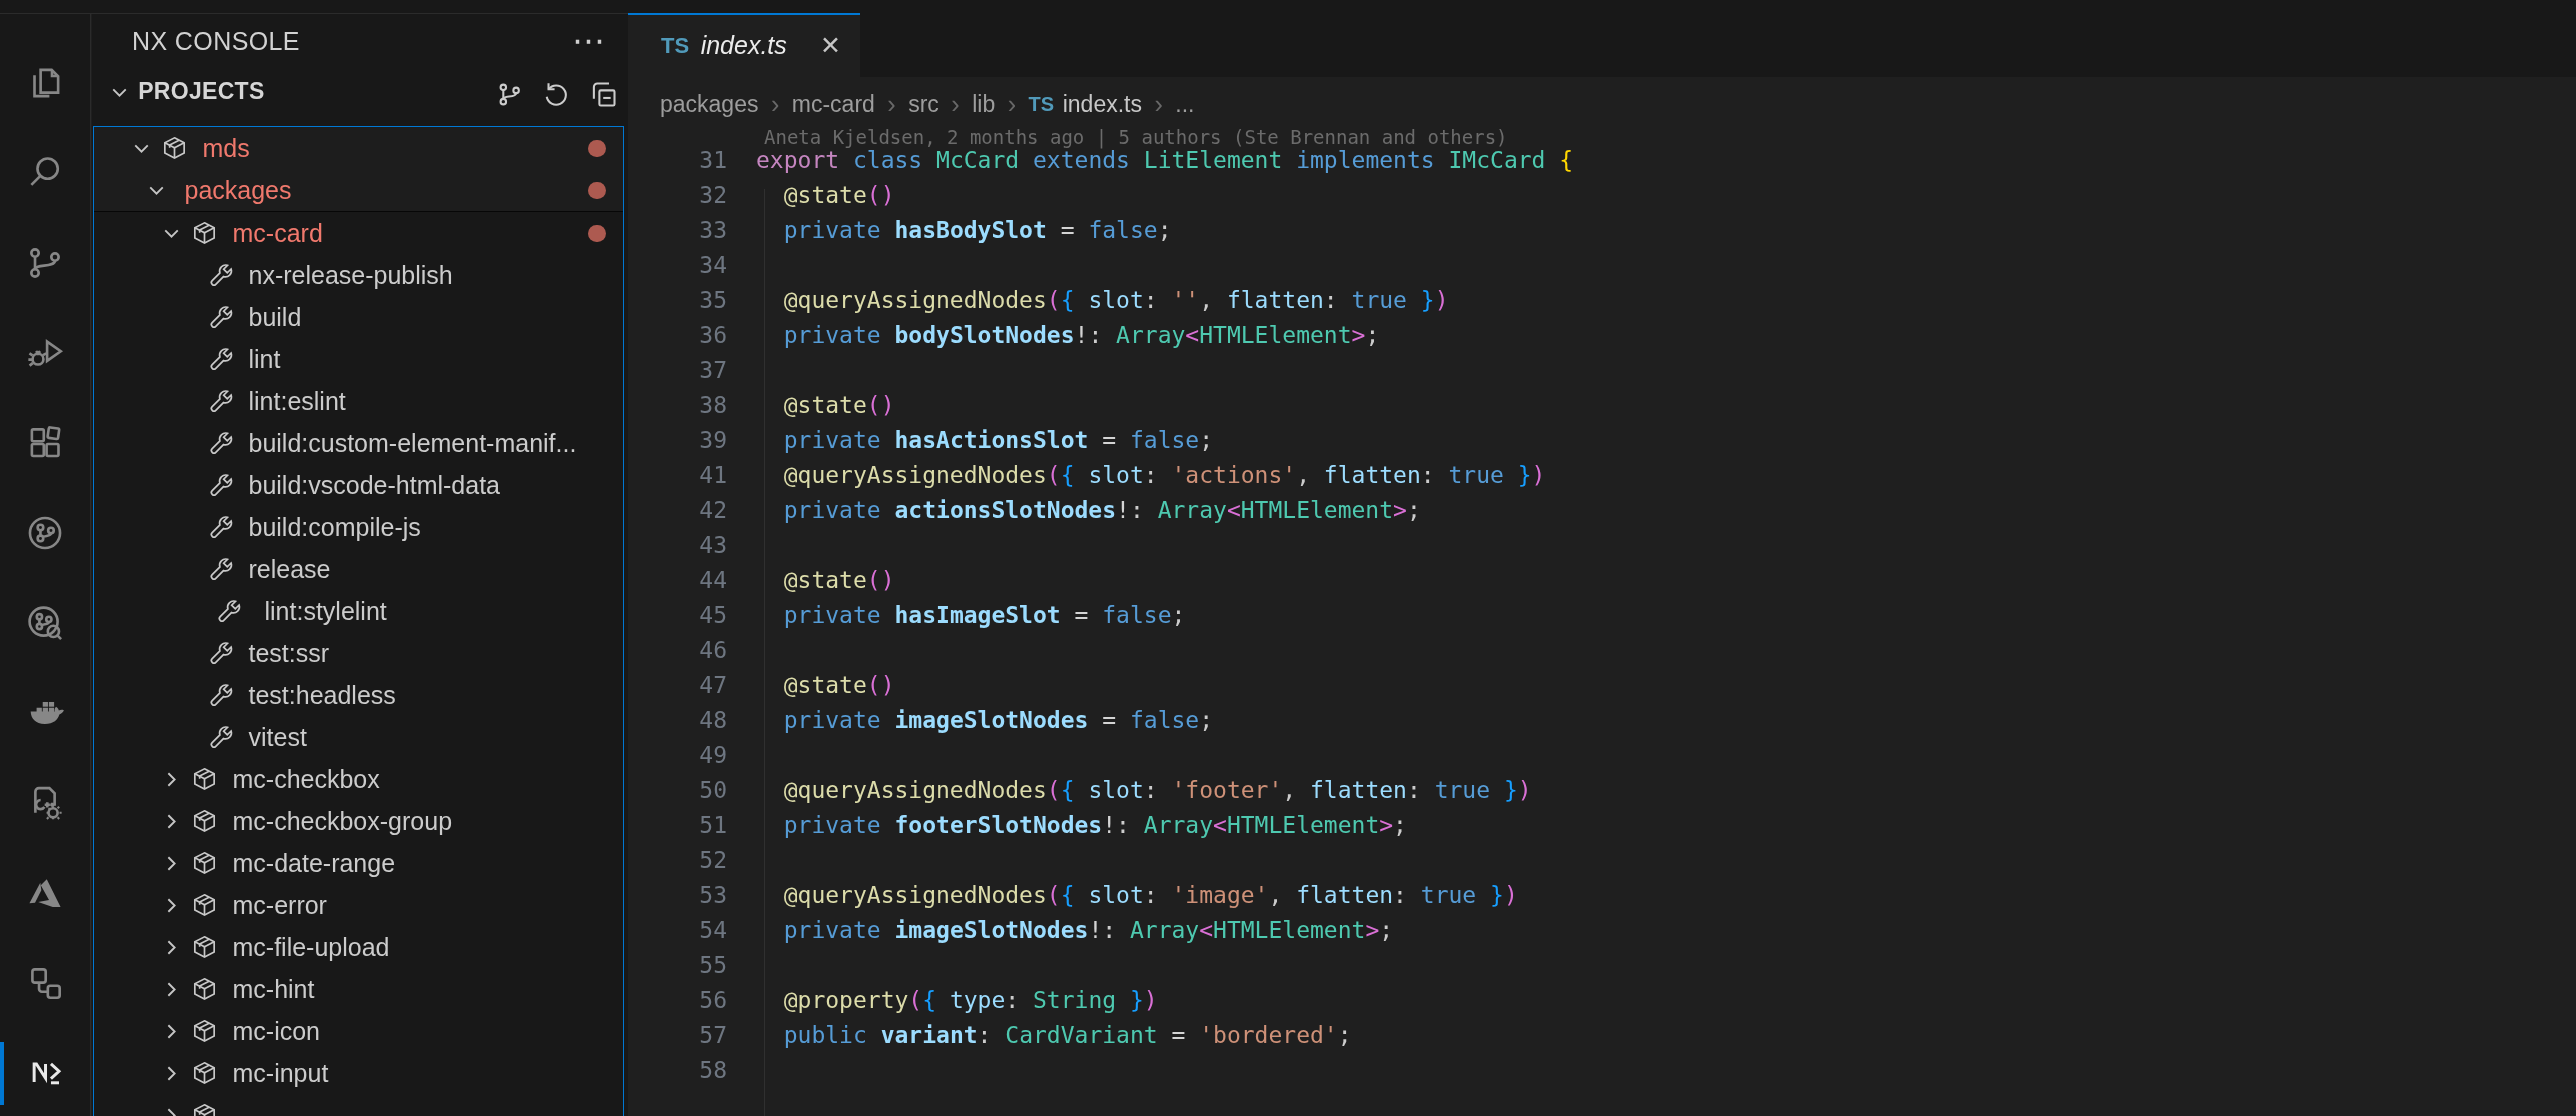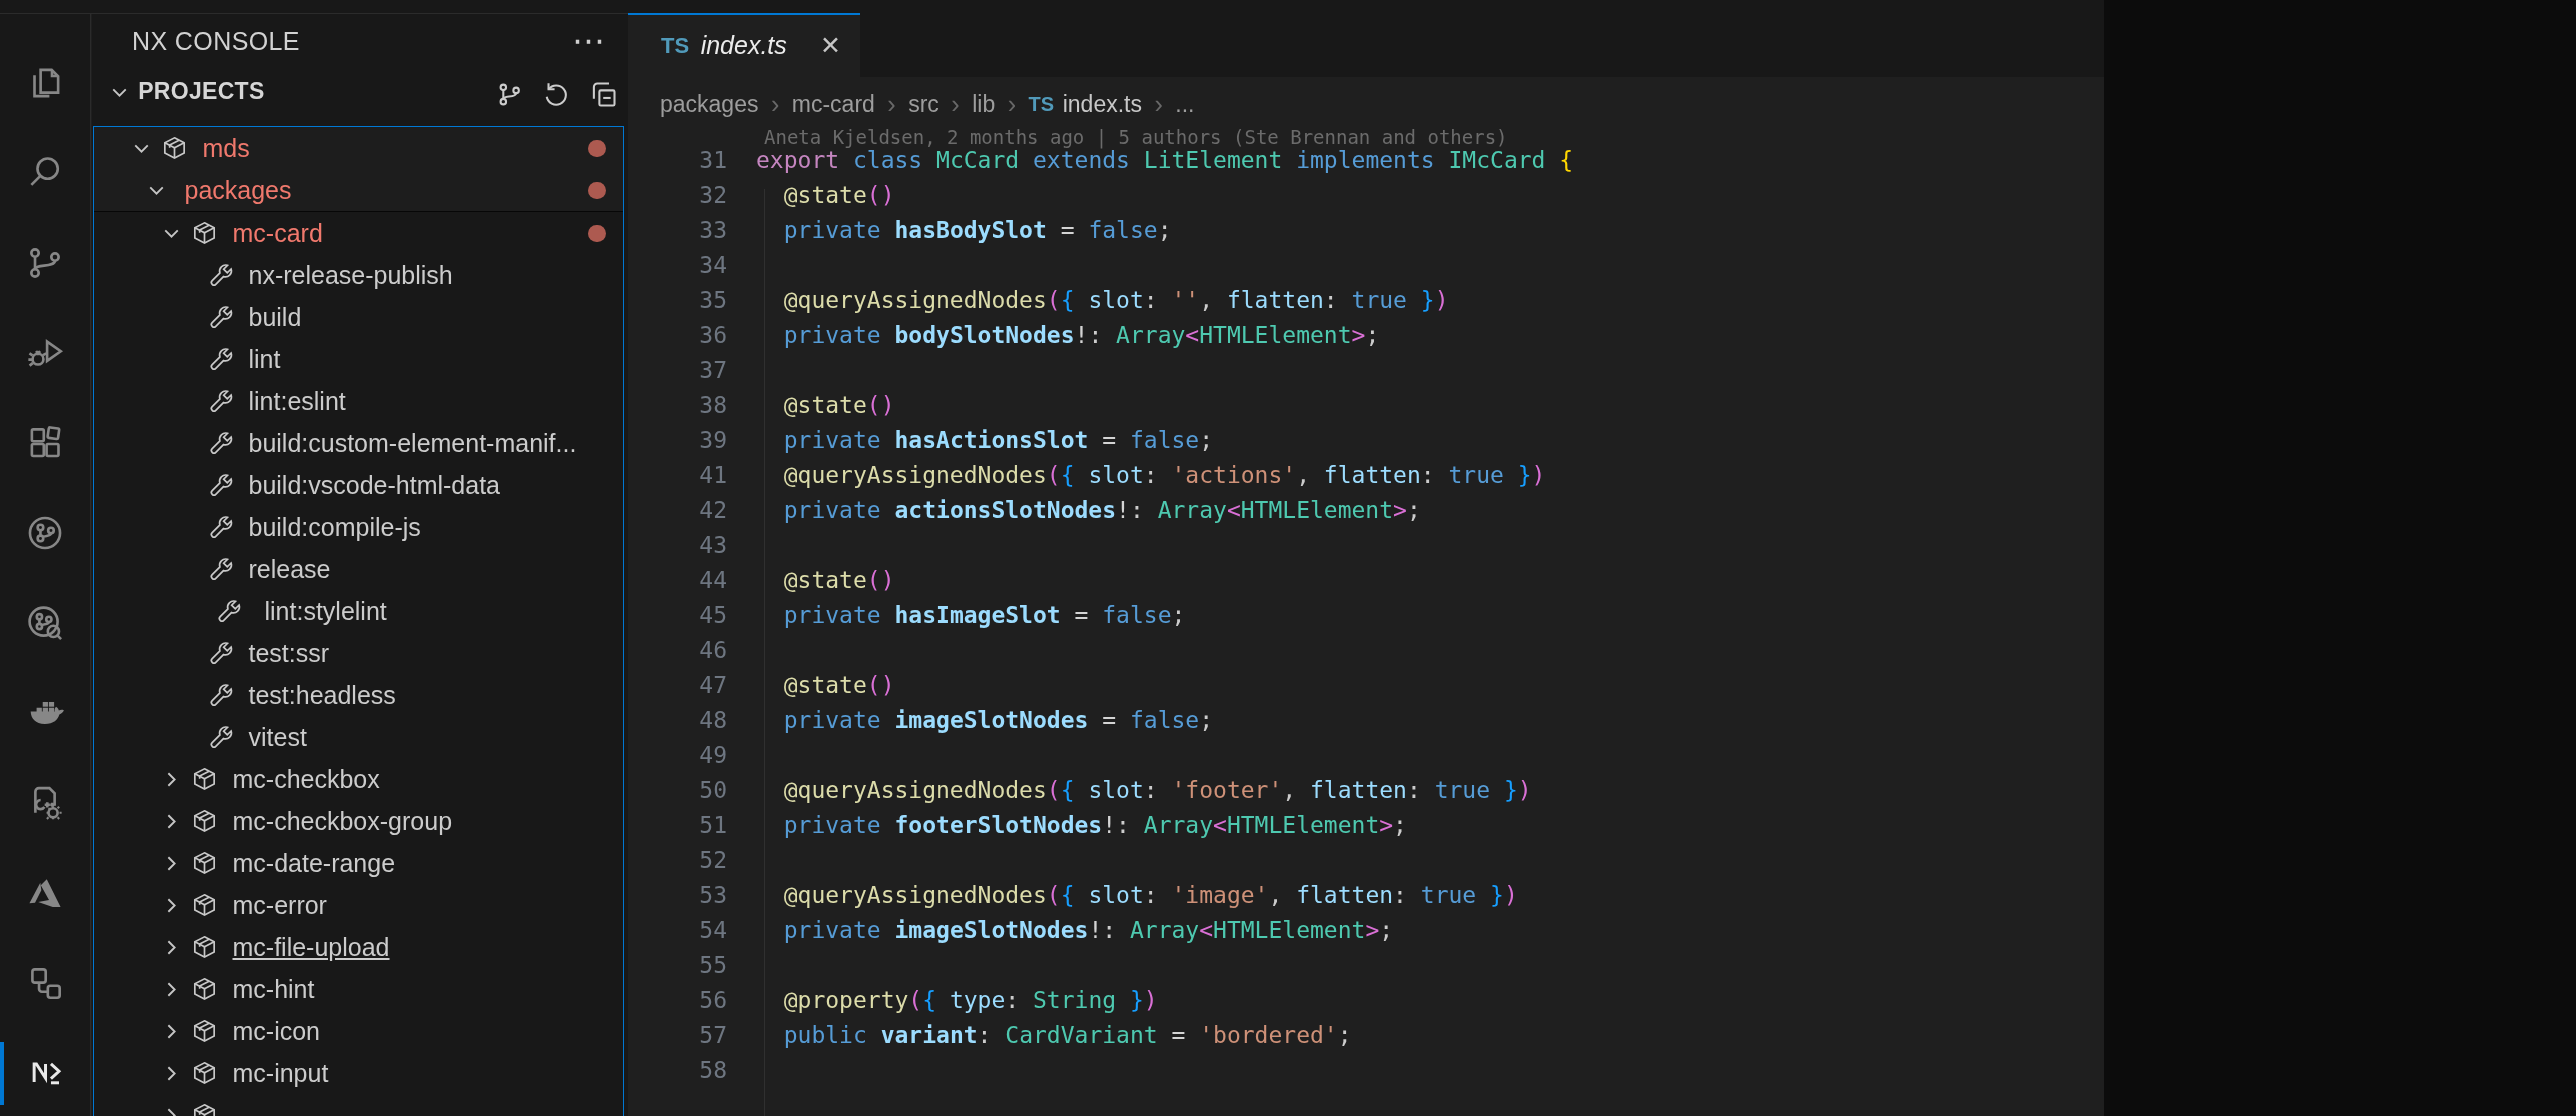--- a/index.html
+++ b/index.html
@@ -1,16 +1,16 @@
 <!DOCTYPE html>
 <html><head>
 <meta charset="utf-8">
 <style>
   html,body{margin:0;padding:0;background:#0c0c0c;}
-  #page{position:relative;width:2104px;height:1116px;background:#1f1f1f;overflow:hidden;
+  #page{position:relative;width:2576px;height:1116px;background:#1f1f1f;overflow:hidden;
         font-family:"Liberation Sans",sans-serif;-webkit-font-smoothing:antialiased;}
 
   
   .titlebar-left{position:absolute;left:0;top:0;width:629px;height:12.5px;background:#181818;border-bottom:1.9px solid #2b2b2b;}
   .top-strip{position:absolute;left:959px;top:1.9px;width:1098px;height:4.8px;background:#2b2b2b;border-radius:2.9px;}
   .top-line{position:absolute;left:2057px;top:11.5px;width:519px;height:1.9px;background:#252525;}
 
   
   .activity-bar{position:absolute;left:0;top:14.4px;bottom:0;width:91px;background:#181818;
                 border-right:1px solid #2b2b2b;box-sizing:border-box;padding-top:24px;}
@@ -528,21 +528,21 @@
         <path d="M12 3.2 20 7.3v8.4L12 19.8 4 15.7V7.3z"></path>
         <path d="M4 7.3l8 4.1 8-4.1"></path>
                 <path d="M12 11.4v8.4"></path>
                 <path d="M15.8 5.2 8 9.2v2.2"></path>
       </svg>
     </span>
 
     <span class="tree-label">mc-error</span>
 
   </div>
-          <div class="tree-row" style="padding-left: 61px; text-decoration: underline;">
+          <div class="tree-row" style="padding-left: 61px;">
     <span class="twistie right">
       <svg viewBox="0 0 24 24" fill="none" stroke="currentColor" stroke-width="1.8">
                 <path d="M6 9l6 6 6-6"></path>
               </svg>
     </span>
     <span class="tree-icon icon-cube">
       <svg viewBox="0 0 24 24" fill="none" stroke="currentColor" stroke-width="1.4">
         <path d="M12 3.2 20 7.3v8.4L12 19.8 4 15.7V7.3z"></path>
         <path d="M4 7.3l8 4.1 8-4.1"></path>
                 <path d="M12 11.4v8.4"></path>

